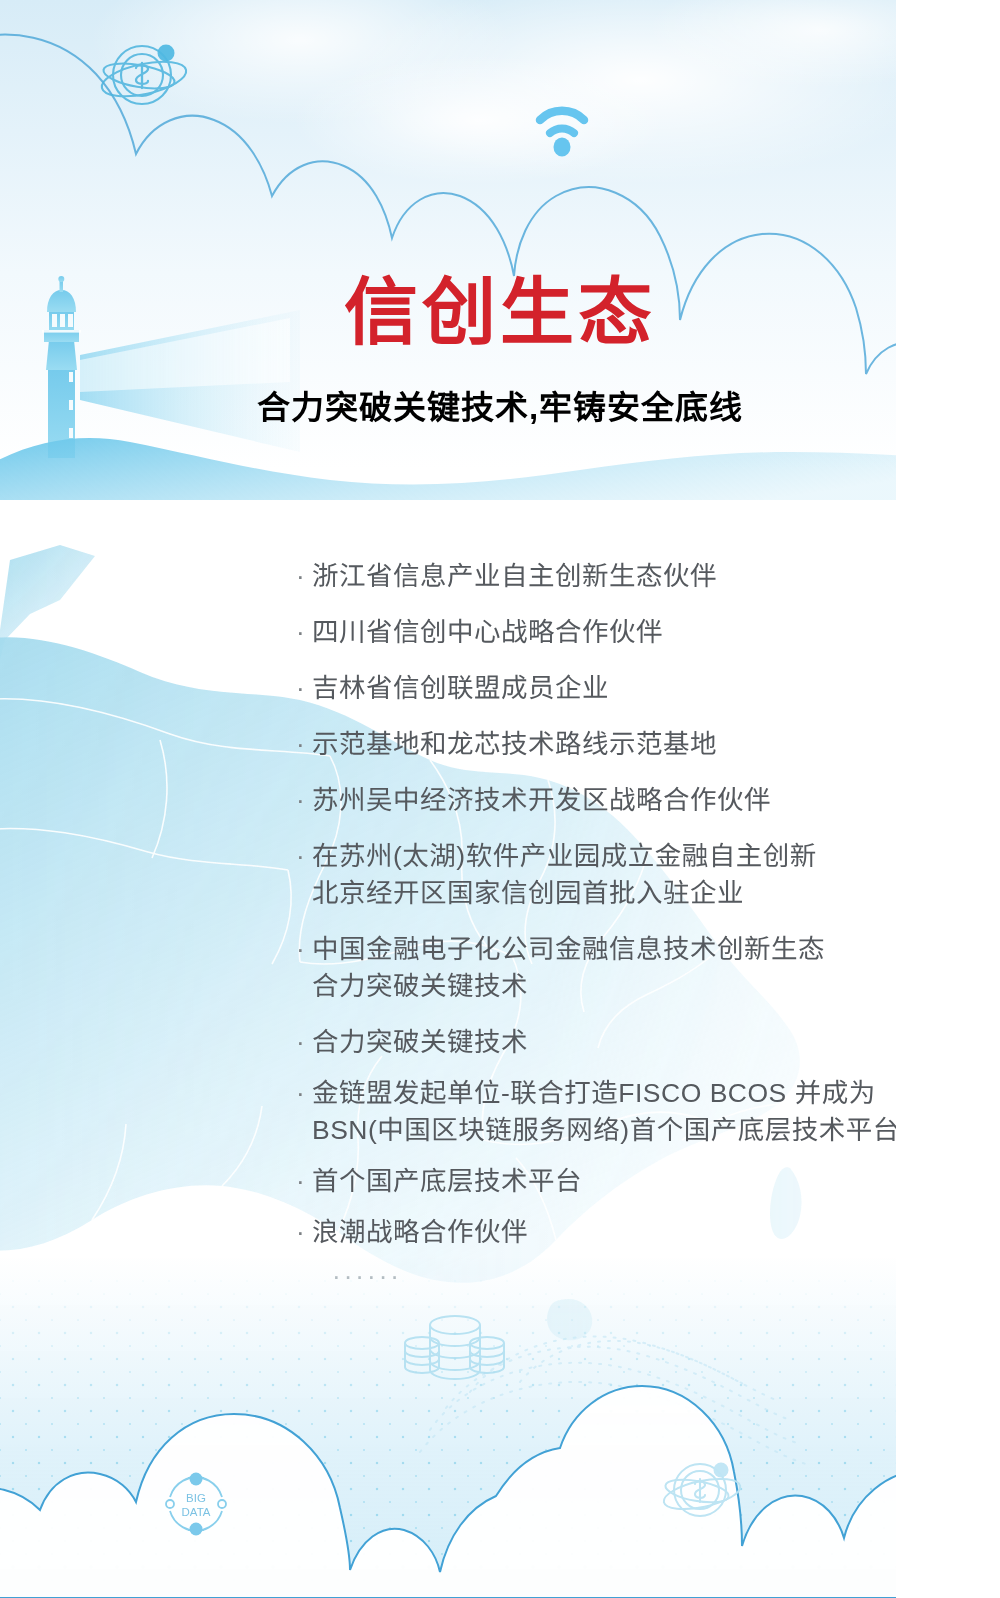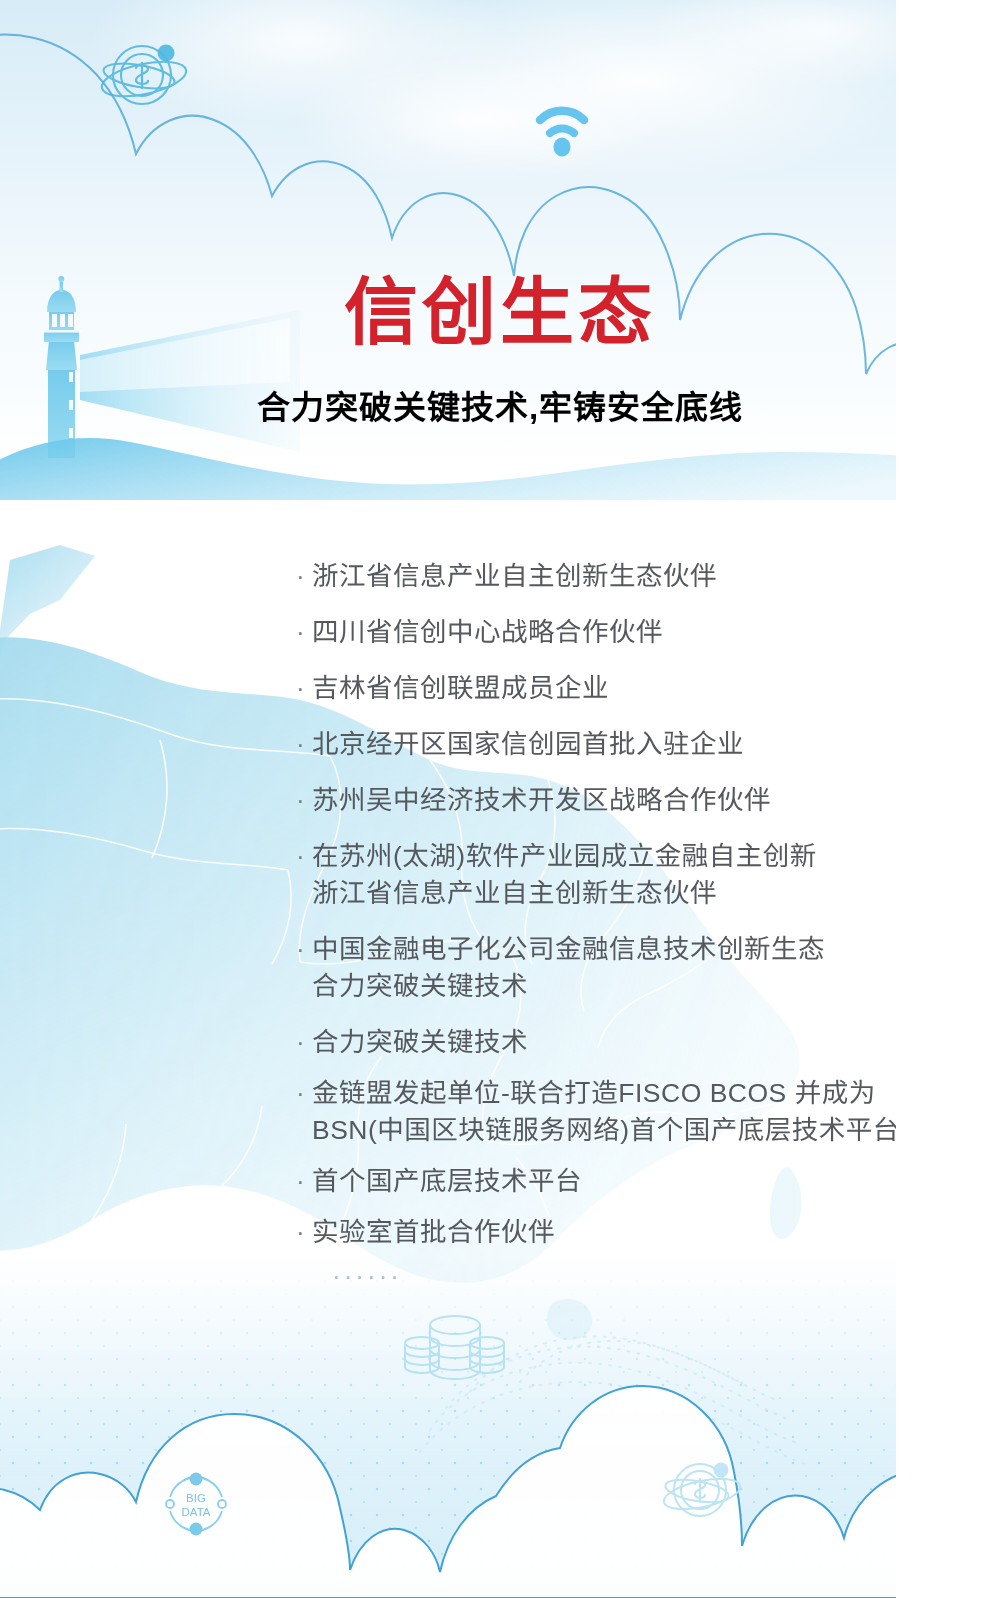--- a/index.html
+++ b/index.html
@@ -251,30 +251,30 @@
     <div class="row">
       <span class="dot">·</span>
       <span class="txt">四川省信创中心战略合作伙伴</span>
     </div>
     <div class="row">
       <span class="dot">·</span>
       <span class="txt">吉林省信创联盟成员企业</span>
     </div>
     <div class="row">
       <span class="dot">·</span>
-      <span class="txt">北京经开区国家信创园首批入驻企业</span>
+      <span class="txt">示范基地和龙芯技术路线示范基地</span>
     </div>
     <div class="row">
       <span class="dot">·</span>
       <span class="txt">苏州吴中经济技术开发区战略合作伙伴</span>
     </div>
     <div class="row">
       <span class="dot">·</span>
       <span class="txt">在苏州(太湖)软件产业园成立金融自主创新
-浙江省信息产业自主创新生态伙伴</span>
+北京经开区国家信创园首批入驻企业</span>
     </div>
     <div class="row">
       <span class="dot">·</span>
       <span class="txt">中国金融电子化公司金融信息技术创新生态
 合力突破关键技术</span>
     </div>
     <div class="row tight">
       <span class="dot">·</span>
       <span class="txt">合力突破关键技术</span>
     </div>
@@ -282,21 +282,21 @@
       <span class="dot">·</span>
       <span class="txt">金链盟发起单位-联合打造FISCO BCOS 并成为
 BSN(中国区块链服务网络)首个国产底层技术平台</span>
     </div>
     <div class="row tight">
       <span class="dot">·</span>
       <span class="txt">首个国产底层技术平台</span>
     </div>
     <div class="row tight">
       <span class="dot">·</span>
-      <span class="txt">实验室首批合作伙伴</span>
+      <span class="txt">浪潮战略合作伙伴</span>
     </div>
     <div class="ellipsis">······</div>
   </div>
 
   <div class="bottomwash"></div>
   <div class="dots"></div>
 
   <svg class="layer" viewBox="0 0 1000 1598">
     <g fill="none" stroke="#bfe4f4" stroke-width="2" opacity="0.55" stroke-dasharray="2 8" stroke-linecap="round">
       <path d="M430,1430 C470,1372 560,1348 640,1372 C720,1396 760,1432 800,1444"></path>

